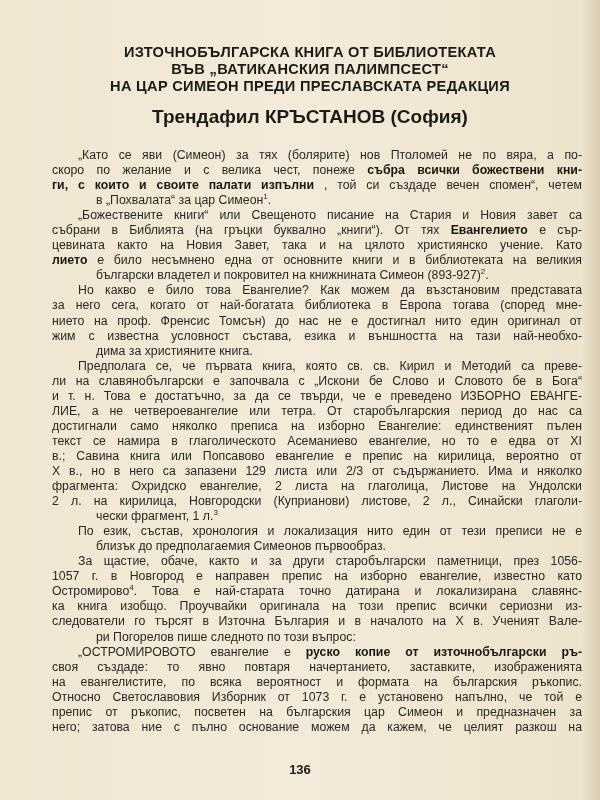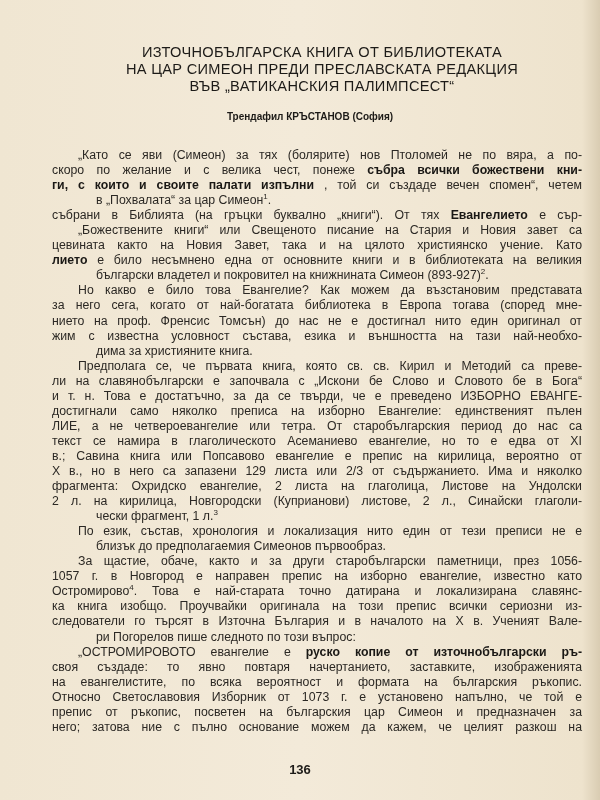--- a/index.html
+++ b/index.html
@@ -15,41 +15,41 @@
     color: #26231f;
   }
   .page {
     position: absolute;
     left: 0; top: 0;
     width: 600px; height: 800px;
     background: linear-gradient(90deg, #f0e6d2 0%, #f3ead9 50%, #eee3cd 97%, #d9ccb2 100%);
   }
   .title-block {
     position: absolute;
-    left: 72px;
+    left: 60px;
     width: 500px;
     top: 44px;
     text-align: center;
     font-family: "Liberation Sans", sans-serif;
-    font-weight: normal;
+    font-weight: bold;
     font-size: 14.6px;
     line-height: 17px;
     letter-spacing: 0.3px;
     color: #1d1b18;
   }
   .title-line { display: block; white-space: nowrap; }
   .author {
     position: absolute;
     left: 60px;
     width: 500px;
     top: 109px;
     text-align: center;
     font-family: "Liberation Sans", sans-serif;
     font-weight: bold;
-    font-size: 10px;
+    font-size: 19px;
     line-height: 16px;
     color: #1d1b18;
   }
   .body-text {
     position: absolute;
     left: 52px;
     top: 148px;
     width: 530px;
     font-family: Liberation Sans, sans-serif;
     font-size: 12.3px;
@@ -78,46 +78,46 @@
     font-size: 13px;
     color: #1d1b18;
   }
 </style>
 </head>
 <body>
 
 <div class="page">
   <div class="title-block">
     <span class="title-line">ИЗТОЧНОБЪЛГАРСКА КНИГА ОТ БИБЛИОТЕКАТА</span>
+    <span class="title-line">ВЪВ „ВАТИКАНСКИЯ ПАЛИМПСЕСТ“</span>
     <span class="title-line">НА ЦАР СИМЕОН ПРЕДИ ПРЕСЛАВСКАТА РЕДАКЦИЯ</span>
-    <span class="title-line">ВЪВ „ВАТИКАНСКИЯ ПАЛИМПСЕСТ“</span>
   </div>
 
   <div class="author">Трендафил КРЪСТАНОВ (София)</div>
 
   <div class="body-text" id="body-text">
       <span class="ln indent"><span>„Като се яви (Симеон) за тях (болярите) нов Птоломей не по вяра, а по-</span></span>
       <span class="ln"><span>скоро по желание и с велика чест, понеже </span><span class="b">събра всички божествени кни-</span></span>
       <span class="ln"><span class="b">ги, с които и своите палати изпълни</span><span> , той си създаде вечен спомен“, четем</span></span>
       <span class="ln last"><span>в „Похвалата“ за цар Симеон</span><sup>1</sup><span>.</span></span>
+      <span class="ln indent"><span>„Божествените книги“ или Свещеното писание на Стария и Новия завет са</span></span>
       <span class="ln"><span>събрани в Библията (на гръцки буквално „книги“). От тях </span><span class="b">Евангелието</span><span> е сър-</span></span>
-      <span class="ln indent"><span>„Божествените книги“ или Свещеното писание на Стария и Новия завет са</span></span>
       <span class="ln"><span>цевината както на Новия Завет, така и на цялото християнско учение. Като</span></span>
       <span class="ln"><span class="b">лието</span><span> е било несъмнено една от основните книги и в библиотеката на великия</span></span>
       <span class="ln last"><span>български владетел и покровител на книжнината Симеон (893-927)</span><sup>2</sup><span>.</span></span>
       <span class="ln indent"><span>Но какво е било това Евангелие? Как можем да възстановим представата</span></span>
       <span class="ln"><span>за него сега, когато от най-богатата библиотека в Европа тогава (според мне-</span></span>
       <span class="ln"><span>нието на проф. Френсис Томсън) до нас не е достигнал нито един оригинал от</span></span>
       <span class="ln"><span>жим с известна условност състава, езика и външността на тази най-необхо-</span></span>
       <span class="ln last"><span>дима за християните книга.</span></span>
       <span class="ln indent"><span>Предполага се, че първата книга, която св. св. Кирил и Методий са преве-</span></span>
       <span class="ln"><span>ли на славянобългарски е започвала с „Искони бе Слово и Словото бе в Бога“</span></span>
       <span class="ln"><span>и т. н. Това е достатъчно, за да се твърди, че е преведено ИЗБОРНО ЕВАНГЕ-</span></span>
+      <span class="ln"><span>ЛИЕ, а не четвероевангелие или тетра. От старобългарския период до нас са</span></span>
       <span class="ln"><span>достигнали само няколко преписа на изборно Евангелие: единственият пълен</span></span>
-      <span class="ln"><span>ЛИЕ, а не четвероевангелие или тетра. От старобългарския период до нас са</span></span>
       <span class="ln"><span>текст се намира в глаголическото Асеманиево евангелие, но то е едва от XI</span></span>
       <span class="ln"><span>в.; Савина книга или Попсавово евангелие е препис на кирилица, вероятно от</span></span>
       <span class="ln"><span>Х в., но в него са запазени 129 листа или 2/3 от съдържанието. Има и няколко</span></span>
       <span class="ln"><span>фрагмента: Охридско евангелие, 2 листа на глаголица, Листове на Ундолски</span></span>
       <span class="ln"><span>2 л. на кирилица, Новгородски (Куприанови) листове, 2 л., Синайски глаголи-</span></span>
       <span class="ln last"><span>чески фрагмент, 1 л.</span><sup>3</sup></span>
       <span class="ln indent"><span>По език, състав, хронология и локализация нито един от тези преписи не е</span></span>
       <span class="ln last"><span>близък до предполагаемия Симеонов първообраз.</span></span>
       <span class="ln indent"><span>За щастие, обаче, както и за други старобългарски паметници, през 1056-</span></span>
       <span class="ln"><span>1057 г. в Новгород е направен препис на изборно евангелие, известно като</span></span>

